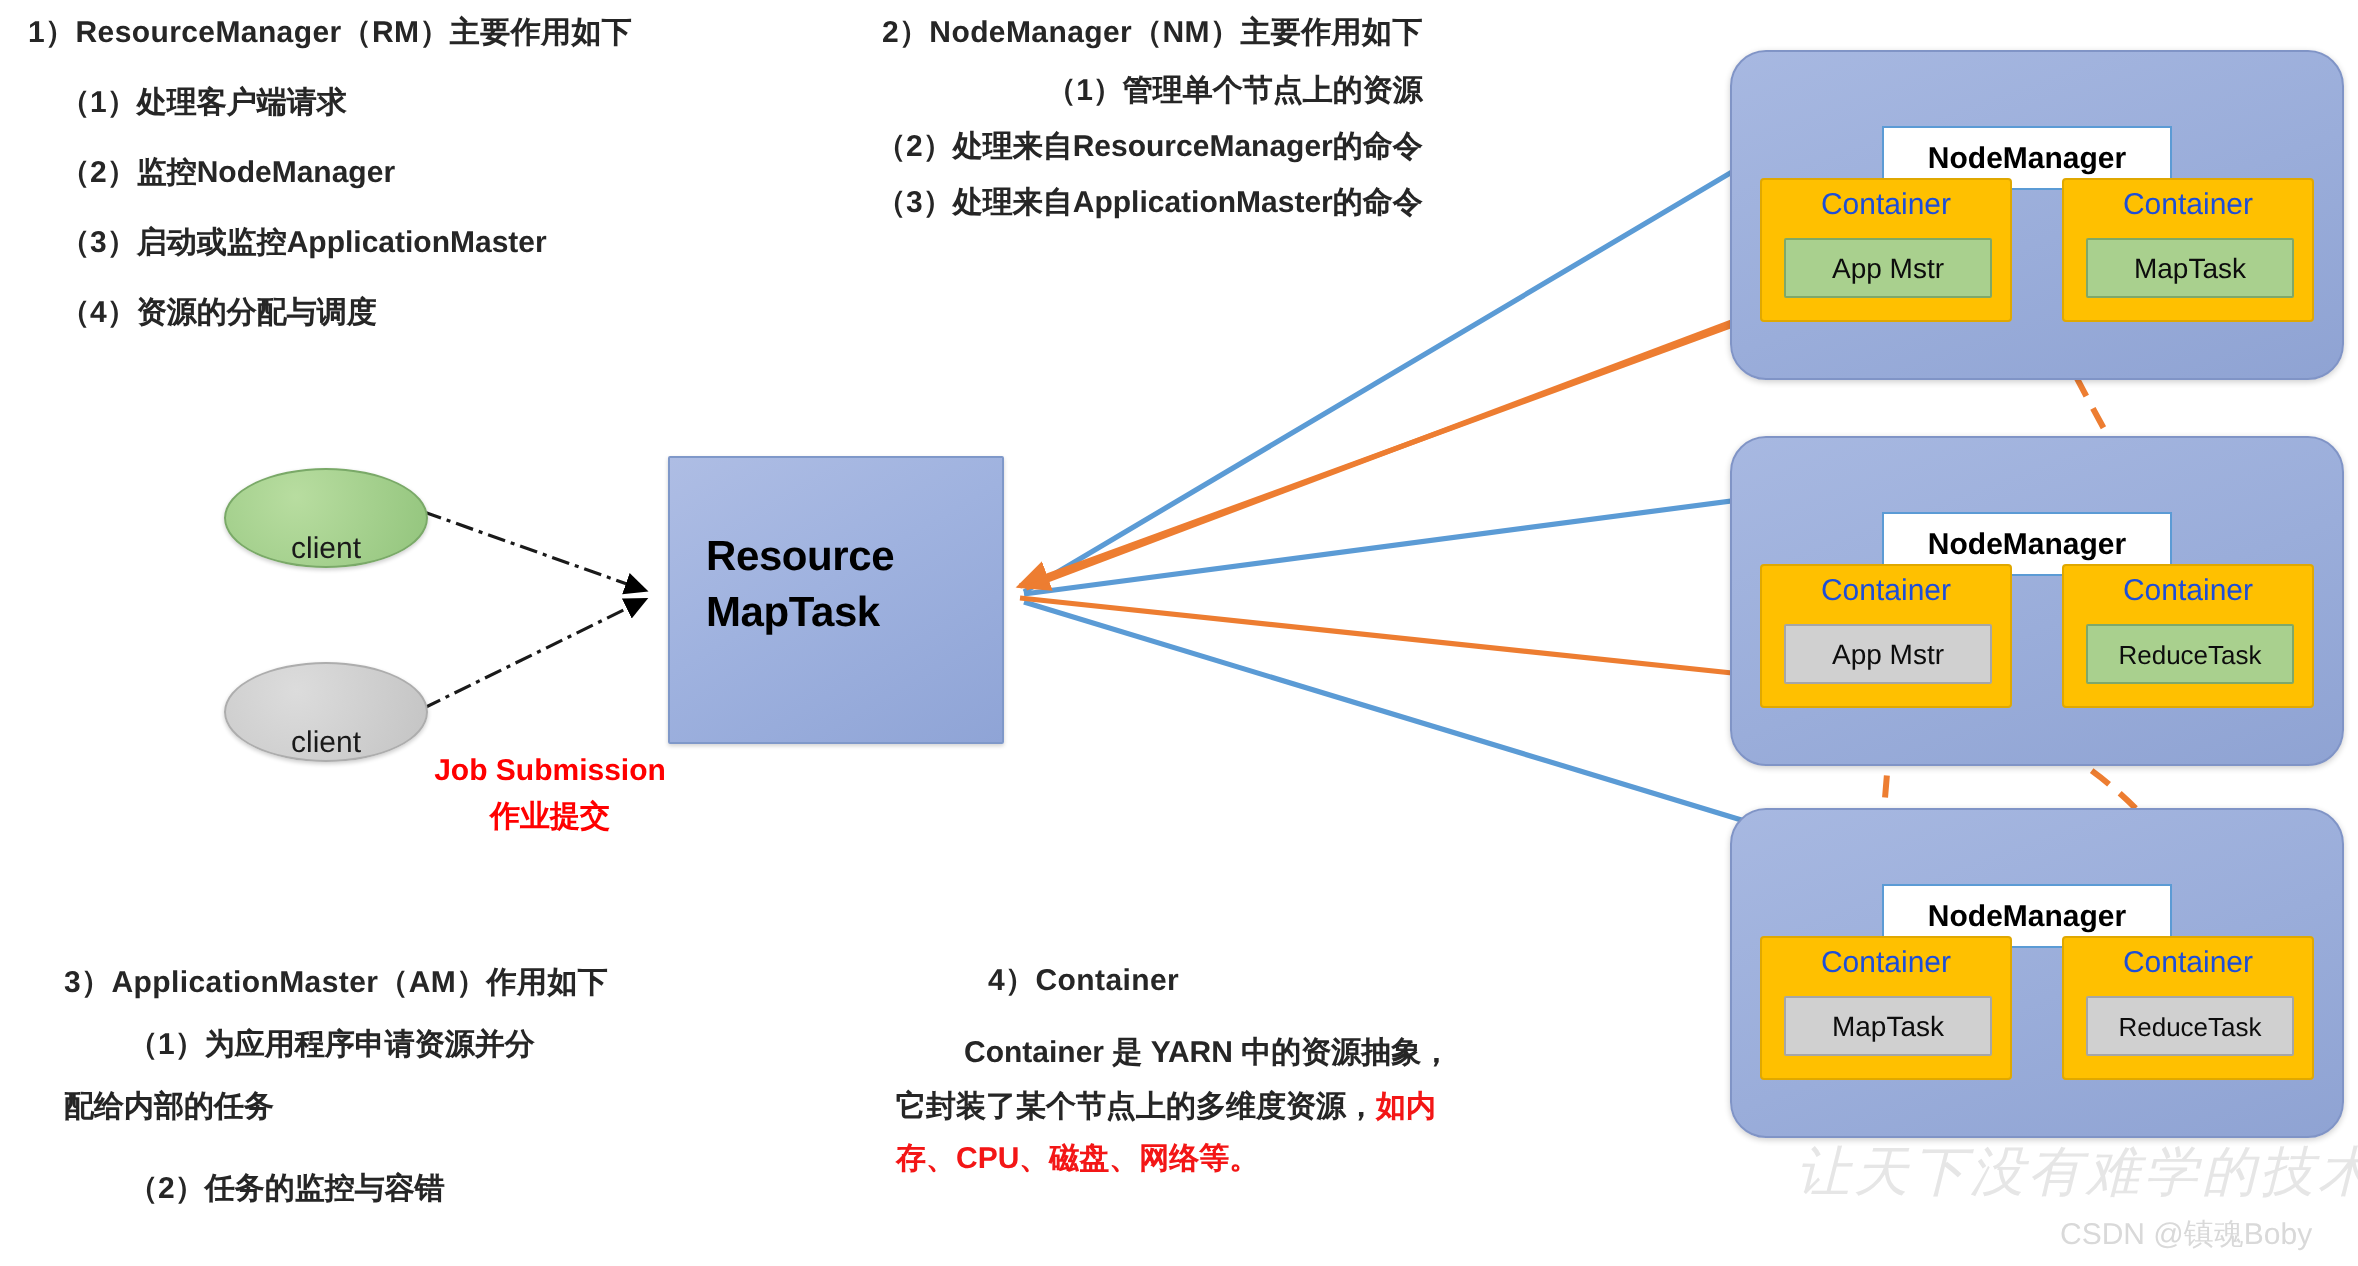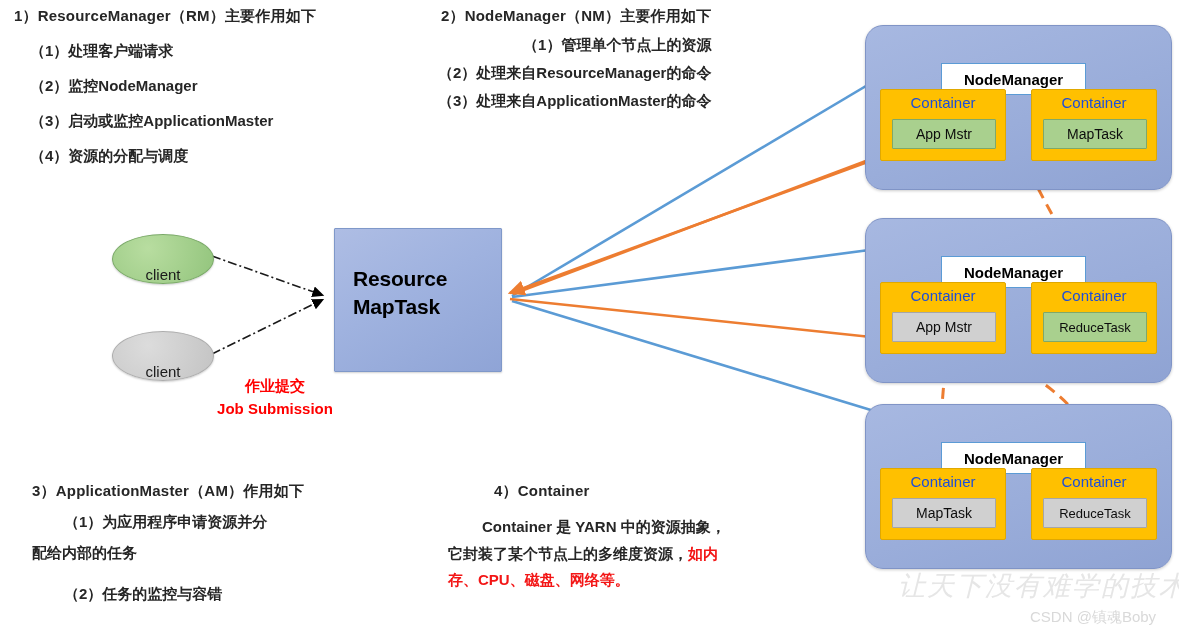--- a/index.html
+++ b/index.html
@@ -171,22 +171,22 @@
   </div>
 
   <div class="client" id="client-green">
     <span>client</span>
   </div>
   <div class="client" id="client-gray">
     <span>client</span>
   </div>
 
   <div id="joblabel">
+    <div>Job Submission</div>
     <div>作业提交</div>
-    <div>Job Submission</div>
   </div>
 
   <div class="nmpanel" id="nm1">
     <div class="nmtitle">NodeManager</div>
     <div class="container-box cleft">
       <div class="container-title">Container</div>
       <div class="inner-box inner-green">App Mstr</div>
     </div>
     <div class="container-box cright">
       <div class="container-title">Container</div>

